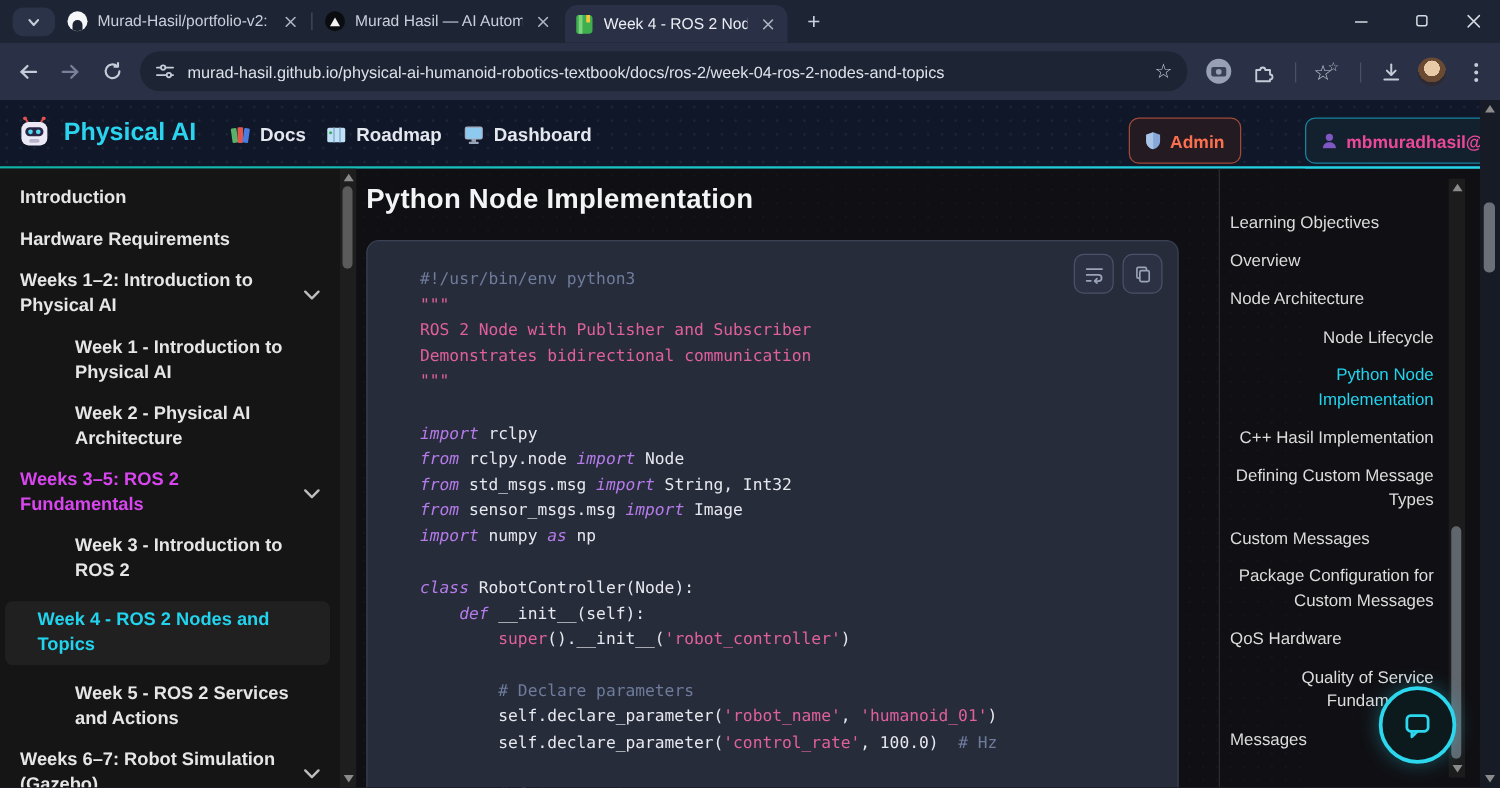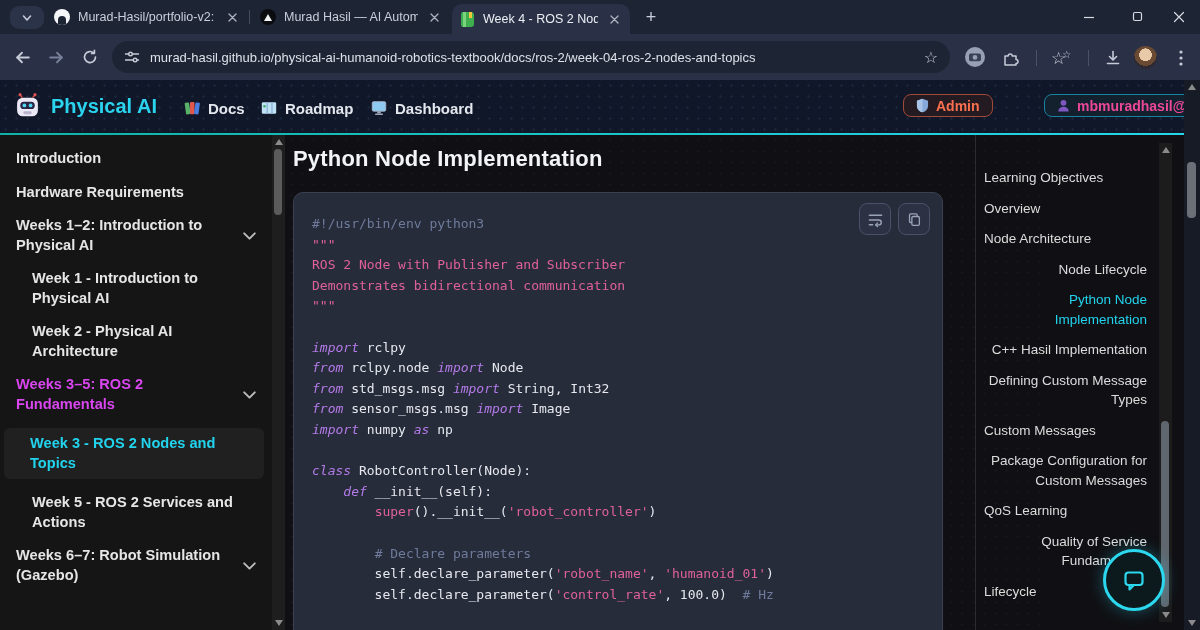--- a/index.html
+++ b/index.html
@@ -61,38 +61,38 @@
     background-color:#101729;
     background-image:radial-gradient(rgba(130,160,210,0.10) 1px, transparent 1.3px);
     background-size:11px 11px;text-align:right; }
   .site-header::after { content:""; position:absolute; left:0; bottom:0; width:100%; height:2px;
     background:linear-gradient(90deg,#0fb3a5,#27d6ec); }
   .brand { position:absolute; left:14px; top:13px; display:flex; align-items:center; gap:10px; }
   .brand-name { font-size:20px; font-weight:700; color:#2bd4ee; }
   .nav-item { position:absolute; top:15px; height:26px; display:flex; align-items:center; gap:7px;
     color:#e4e7ee; font-size:15px; font-weight:700; }
   #nav-docs { left:183px; } #nav-roadmap { left:260px; } #nav-dashboard { left:370px; }
-  .pill { position:absolute; top:14px; height:23px; border-radius:8px; display:flex; align-items:center;
+  .pill { position:absolute; top:14px; height:37px; border-radius:8px; display:flex; align-items:center;
     gap:7px; padding:0 12px; font-size:14px; font-weight:700; }
   .pill-admin { left:903px; border:1px solid #a14a38; background:#241a21; color:#fb7150; }
   .pill-account { left:1044px; width:167px; border:1px solid #17839f; background:#13202e; color:#ec4899; }
   .pill-account .lbl { white-space:nowrap; overflow:hidden; }
 
   
   .page { position:absolute; left:0; top:135px; width:1044px; height:495px;
     background-color:#101014;
     background-image:radial-gradient(rgba(255,255,255,0.025) 1px, transparent 1.2px);
     background-size:11px 11px; }
 
   
   .sidebar { position:absolute; left:0; top:0; width:272px; height:495px; background:#151515;
     padding-top:14px; overflow:hidden; }
   .side-item { position:relative; margin:0 6px 14px 0; padding:0 28px 0 16px;
     font-size:14.6px; font-weight:600; line-height:19.5px; color:#e6e6e6; }
-  .side-item.lvl1 { padding-left:32px; }
+  .side-item.lvl1 { padding-left:32px;margin-left:28px; }
   .side-item.accent { color:#d946ef; }
   .side-item.active { background:#202020; border-radius:6px; margin:0 8px 14px 4px;
     padding:6px 10px 6px 26px; color:#22d3ee; }
   .chev-wrap { position:absolute; right:8px; top:50%; transform:translateY(-50%); color:#bdbdbd; }
 
   
   .vscroll { position:absolute; background:#1e1e1e; }
   .sb-arrow { position:absolute; left:50%; transform:translateX(-50%); width:0; height:0; }
   .sb-up { top:4px; border-left:4px solid transparent; border-right:4px solid transparent; border-bottom:6px solid #8b8b8b; }
   .sb-down { bottom:4px; border-left:4px solid transparent; border-right:4px solid transparent; border-top:6px solid #8b8b8b; }
@@ -107,21 +107,21 @@
   
   .main { position:absolute; left:285px; top:0; width:672px; height:495px; overflow:hidden; }
   .page-title { position:absolute; left:8px; top:11px; font-size:22px; font-weight:700; color:#f3f4f6; letter-spacing:0.2px; }
   .codeblock { position:absolute; left:8px; top:57px; width:650px; height:600px;
     background:#272c3b; border:1px solid #3a4152; border-radius:10px; }
   .code-actions { position:absolute; right:12px; top:10px; display:flex; gap:7px; }
   .code-btn { width:32px; height:32px; border:1px solid #4a5168; border-radius:8px;
     background:#2c3243; color:#9ba3b8; display:flex; align-items:center; justify-content:center; }
   .codepre { position:absolute; left:18px; top:21px; right:58px; bottom:0; overflow:hidden;
     font-family:"DejaVu Sans Mono", monospace; font-size:13px; line-height:20.6px; white-space:pre; }
-  .cl { height:20.6px; }
+  .cl { height:20.6px;margin-left:24px; }
   .tk-k { color:#b57bea; font-style:italic; }
   .tk-s { color:#e0609d; }
   .tk-c { color:#6e7b9b; }
   .tk-p { color:#e6e8ee; }
 
   
   .toc { position:absolute; left:975px; top:0; width:184px; height:495px; border-left:1px solid #2c2c2c;
     padding:33px 12px 0 8px; overflow:hidden; }
   .toc-item { margin-bottom:11px; font-size:13.5px; line-height:19.5px; color:#dcdcdc; }
   .toc-item.lvl1 { margin-left:4px;text-align:right; }
@@ -343,21 +343,22 @@
               <polyline points="3,5.5 8,10.5 13,5.5" fill="none" stroke="currentColor" stroke-width="1.8" stroke-linecap="round" stroke-linejoin="round"></polyline>
             </svg>
           </span></div>
         <div class="side-item lvl1"><span>Week 1 - Introduction to Physical AI</span></div>
         <div class="side-item lvl1"><span>Week 2 - Physical AI Architecture</span></div>
         <div class="side-item lvl0 accent"><span>Weeks 3–5: ROS 2 Fundamentals</span><span class="chev-wrap">
             <svg width="17" height="17" viewBox="0 0 16 16">
               <polyline points="3,5.5 8,10.5 13,5.5" fill="none" stroke="currentColor" stroke-width="1.8" stroke-linecap="round" stroke-linejoin="round"></polyline>
             </svg>
           </span></div>
-        <div class="side-item lvl1 active"><span>Week 3 - ROS 2 Nodes and Topics</span></div>
+        <div class="side-item lvl1"><span>Week 3 - Introduction to ROS 2</span></div>
+        <div class="side-item lvl1 active"><span>Week 4 - ROS 2 Nodes and Topics</span></div>
         <div class="side-item lvl1"><span>Week 5 - ROS 2 Services and Actions</span></div>
         <div class="side-item lvl0"><span>Weeks 6–7: Robot Simulation (Gazebo)</span><span class="chev-wrap">
             <svg width="17" height="17" viewBox="0 0 16 16">
               <polyline points="3,5.5 8,10.5 13,5.5" fill="none" stroke="currentColor" stroke-width="1.8" stroke-linecap="round" stroke-linejoin="round"></polyline>
             </svg>
           </span></div>
       </div>
   </aside>
   <div class="vscroll" id="side-scroll">
     <div class="sb-arrow sb-up"></div>
@@ -396,23 +397,23 @@
     <div>
         <div class="toc-item lvl0">Learning Objectives</div>
         <div class="toc-item lvl0">Overview</div>
         <div class="toc-item lvl0">Node Architecture</div>
         <div class="toc-item lvl1">Node Lifecycle</div>
         <div class="toc-item lvl1 active">Python Node Implementation</div>
         <div class="toc-item lvl1">C++ Hasil Implementation</div>
         <div class="toc-item lvl1">Defining Custom Message Types</div>
         <div class="toc-item lvl0">Custom Messages</div>
         <div class="toc-item lvl1">Package Configuration for Custom Messages</div>
-        <div class="toc-item lvl0">QoS Learning</div>
+        <div class="toc-item lvl0">QoS Hardware</div>
         <div class="toc-item lvl1">Quality of Service Fundamentals</div>
-        <div class="toc-item lvl0">Lifecycle</div>
+        <div class="toc-item lvl0">Messages</div>
       </div>
   </nav>
   <div class="vscroll" id="toc-scroll">
     <div class="sb-arrow sb-up"></div>
     <div class="sb-thumb" id="toc-thumb"></div>
     <div class="sb-arrow sb-down"></div>
   </div>
 </div>
 
 <div class="win-scroll">

